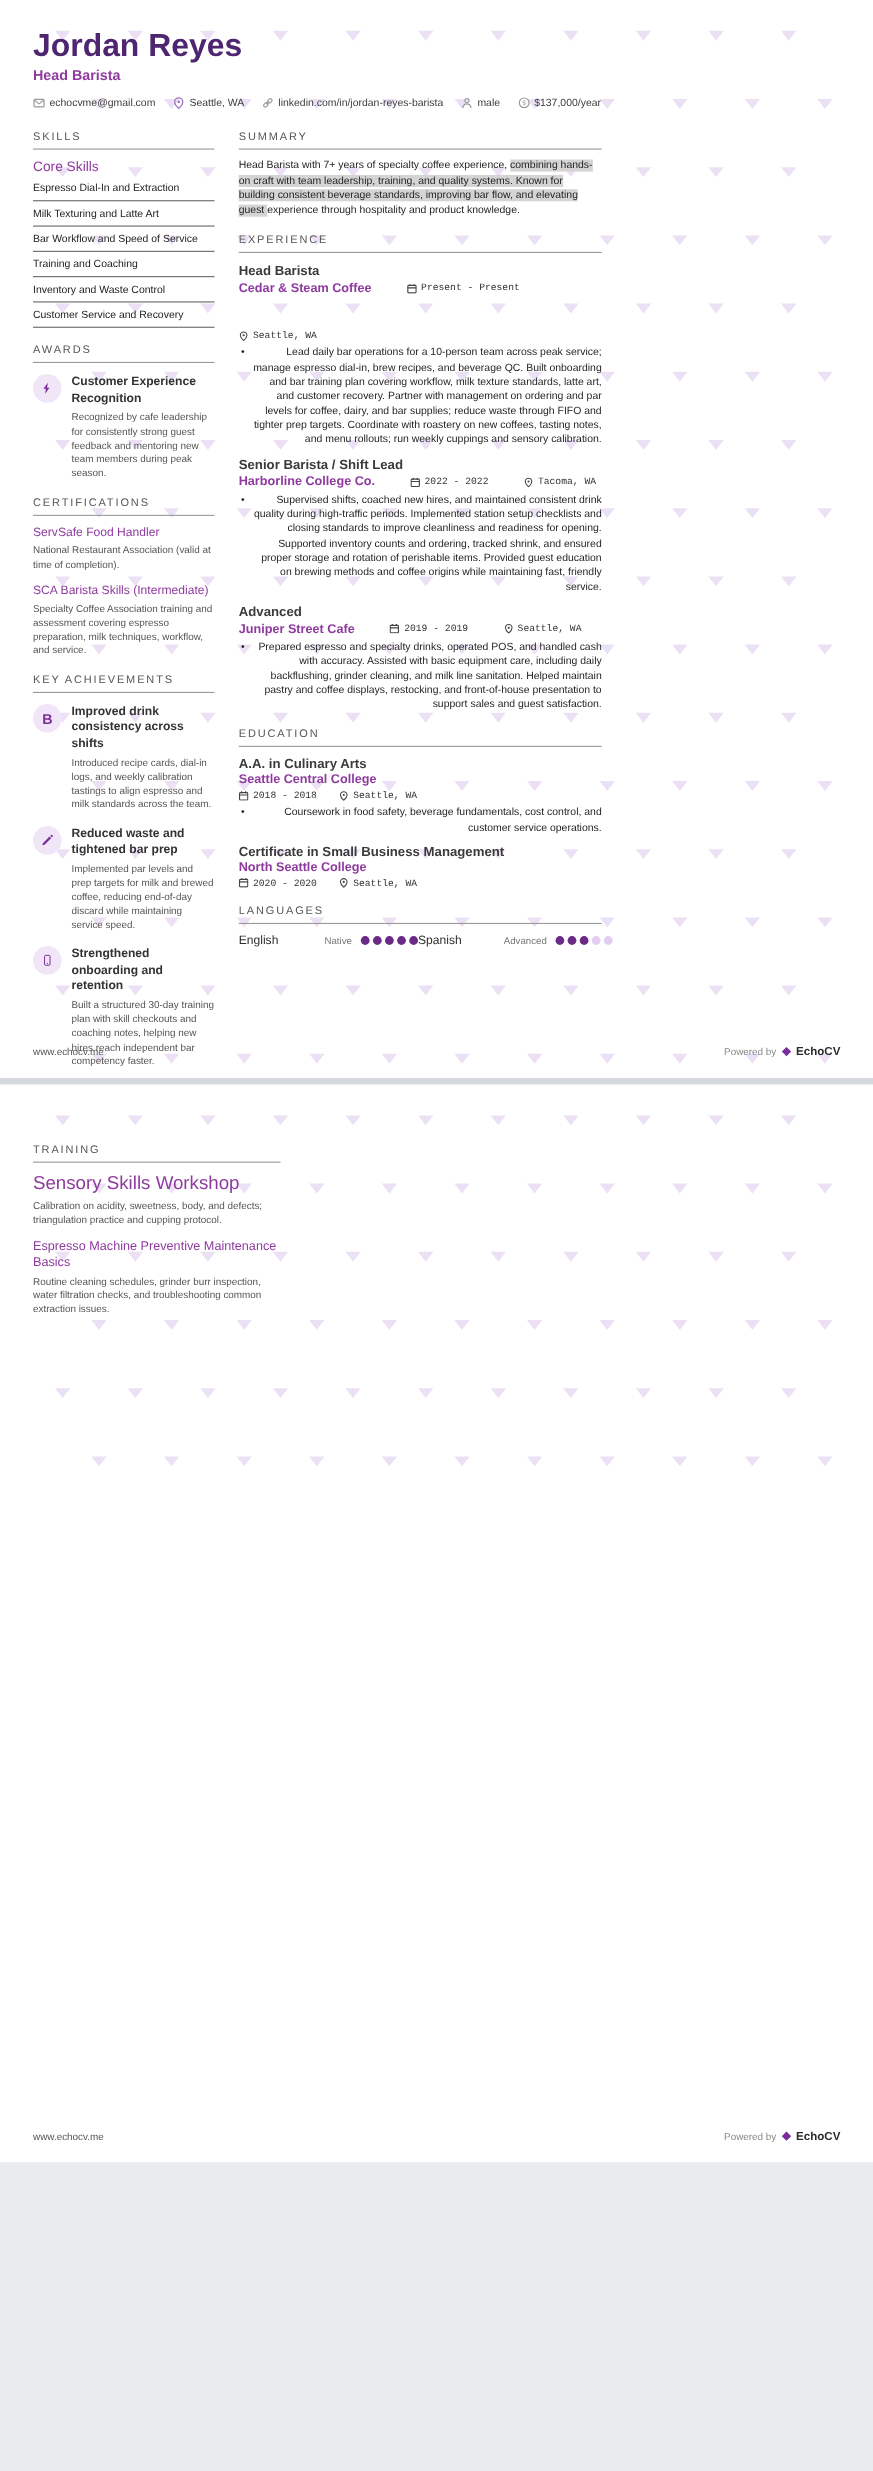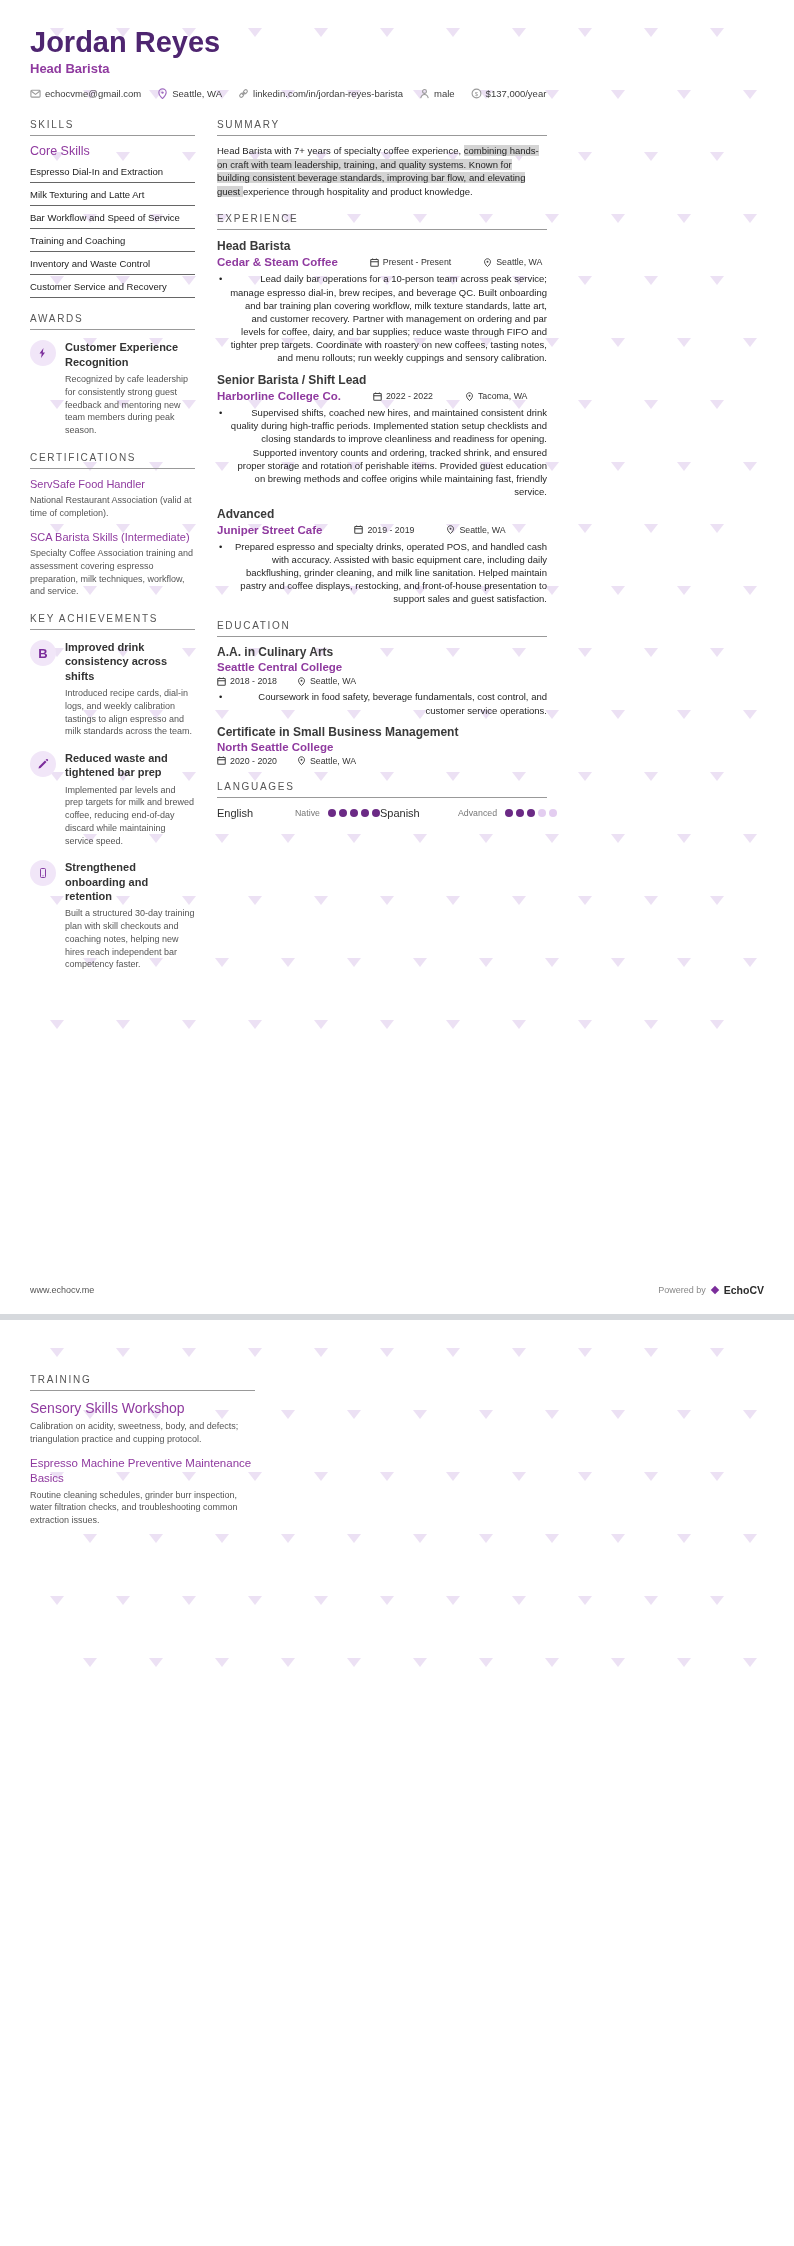--- a/index.html
+++ b/index.html
@@ -1,17 +1,17 @@
 <!DOCTYPE html>
 <html><head>
 <meta charset="utf-8">
 <style>
   html,body{margin:0;padding:0;background:#e9ebee;}
   .canvas{width:794px;margin:0 auto;font-family:"Liberation Sans", sans-serif;}
-  .page{position:relative;width:794px;height:1314px;background:#fff;overflow:hidden;}
+  .page{position:relative;width:794px;height:980px;background:#fff;overflow:hidden;}
   .page-gap{height:6px;background:#d6d9dd;}
   .wm{position:absolute;inset:0;z-index:0;pointer-events:none;}
   .tri{position:absolute;display:block;width:0;height:0;border-left:7px solid transparent;border-right:7px solid transparent;border-top:9px solid #c4a3dc;opacity:.32;}
   .content{position:relative;z-index:1;padding:26px 30px 0;}
   
   .name{margin:0;font-size:29px;font-weight:700;color:#4e2570;line-height:1.12;}
   .cand-title{font-size:13px;font-weight:700;color:#8f3a9f;margin-top:3px;}
   .contacts{display:flex;align-items:center;gap:16px;margin-top:12px;font-size:9.5px;color:#3c3c3c;flex-wrap:wrap;}
   .contact{display:inline-flex;align-items:center;gap:4px;}
   .cicon{flex:0 0 auto;}
@@ -35,21 +35,21 @@
   .item-title{font-size:11px;font-weight:700;color:#333;line-height:1.3;}
   .item-desc{font-size:9px;color:#555;line-height:1.42;margin-top:4px;}
   
   .summary-text{font-size:9.5px;line-height:1.42;color:#1f1f1f;margin:2px 0 0;}
   .hl{background:#d4d4d4;}
   
   .job{margin:9px 0 5px;}
   .job-role{font-size:12px;font-weight:700;color:#3a3a3a;}
   .job-meta-row{display:flex;align-items:center;gap:32px;margin-top:3px;flex-wrap:wrap;}
   .job-company{font-size:11.5px;font-weight:700;color:#8f3a9f;}
-  .meta{display:inline-flex;align-items:center;gap:4px;font-size:8.8px;color:#333;}
+  .meta{display:inline-flex;align-items:center;gap:4px;font-size:8.8px;color:#333;font-family:Liberation Mono, monospace;}
   .bullet{display:flex;font-size:9.5px;line-height:1.38;color:#1f1f1f;margin-top:4px;text-align:right;}
   .bullet::before{content:"\2022";margin:0 6px 0 2px;}
   .edu{margin:8px 0 7px;}
   .edu-meta{display:flex;gap:20px;margin-top:3px;}
   
   .langs{display:flex;margin-top:9px;}
   .lang{flex:1;display:flex;align-items:center;}
   .lang-name{font-size:11px;color:#2e2e2e;width:78px;}
   .lang-level{font-size:8.8px;color:#777;margin-right:8px;}
   .dots{display:inline-flex;gap:3px;}
@@ -640,21 +640,21 @@
         <i class="tri" style="left: 545px; top: 338px;"></i>
         <i class="tri" style="left: 611px; top: 338px;"></i>
         <i class="tri" style="left: 677px; top: 338px;"></i>
         <i class="tri" style="left: 743px; top: 338px;"></i>
       </div>
 
     <div class="content-p2">
       <section class="tsec">
         <h2 class="shead">TRAINING</h2>
         <div class="cert">
-          <div class="cert-title" style="font-size:14px;">Sensory Skills Workshop</div>
+          <div class="cert-title" style="font-size:17px;">Sensory Skills Workshop</div>
           <div class="cert-desc">Calibration on acidity, sweetness, body, and defects; triangulation practice and cupping protocol.</div>
         </div>
         <div class="cert">
           <div class="cert-title" style="font-size:11.5px;">Espresso Machine Preventive Maintenance Basics</div>
           <div class="cert-desc">Routine cleaning schedules, grinder burr inspection, water filtration checks, and troubleshooting common extraction issues.</div>
         </div>
       </section>
     </div>
 
     <footer class="pfoot">

